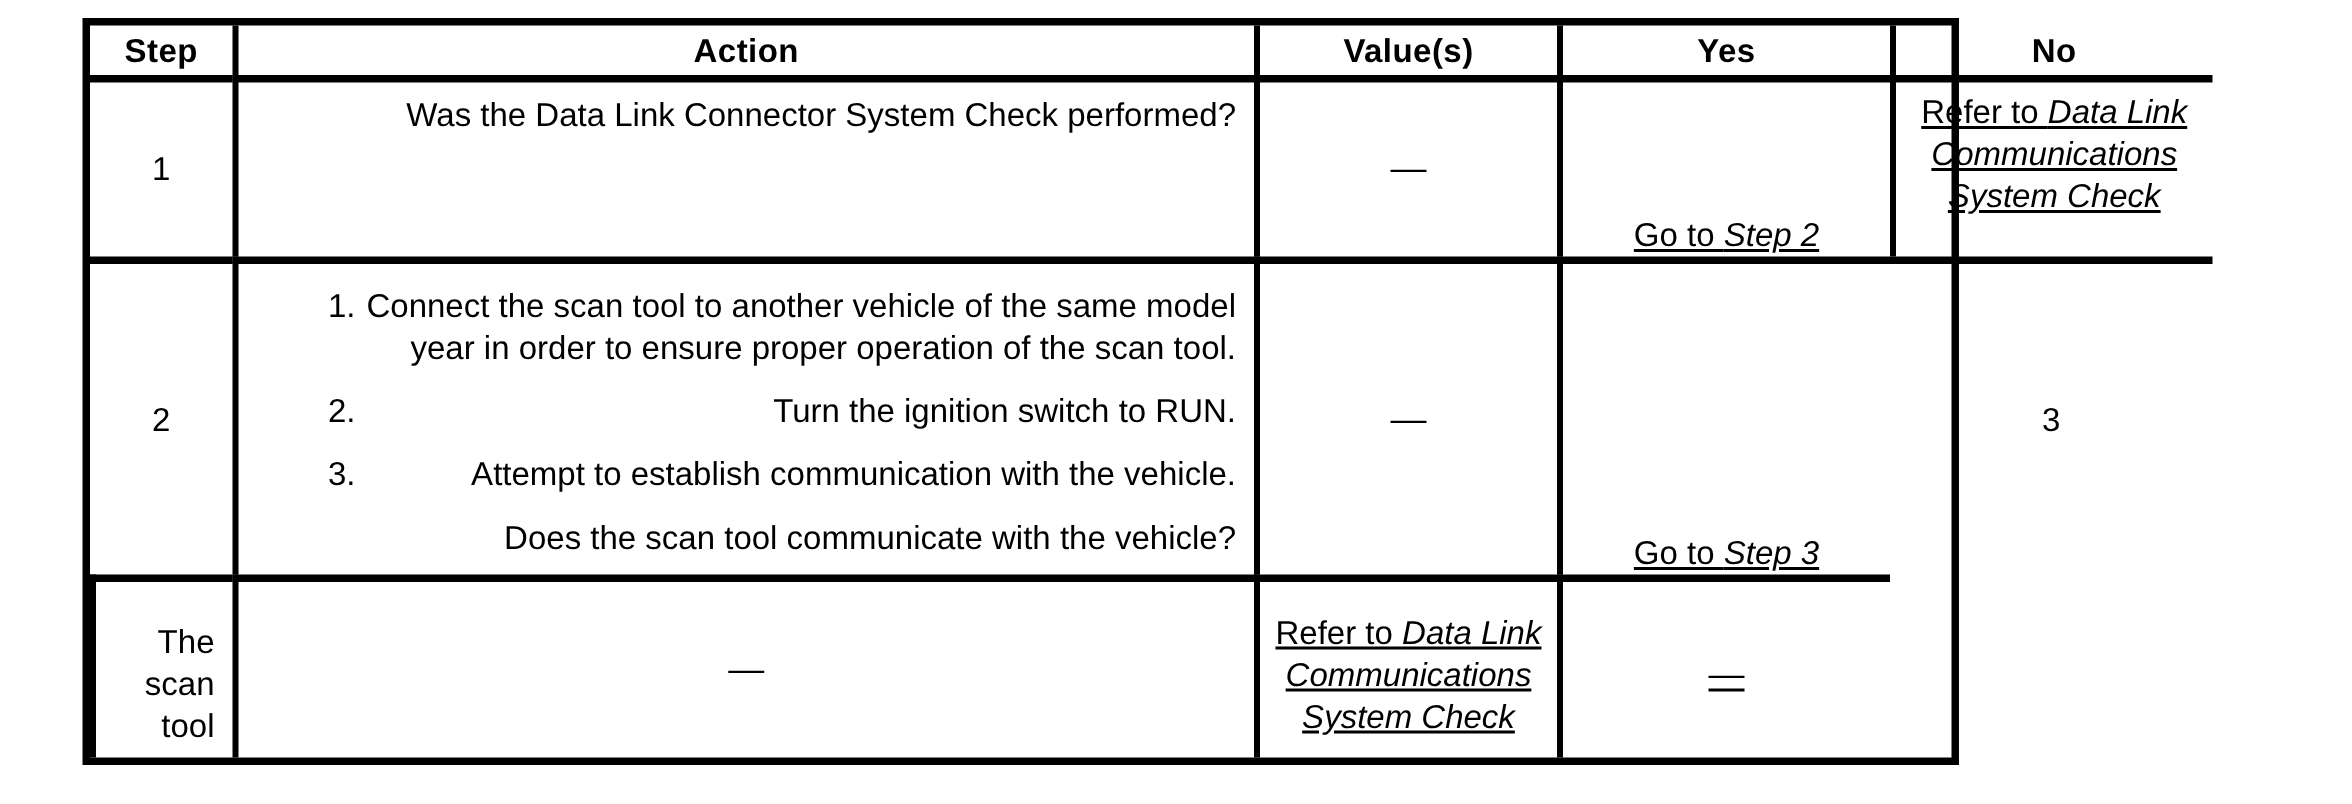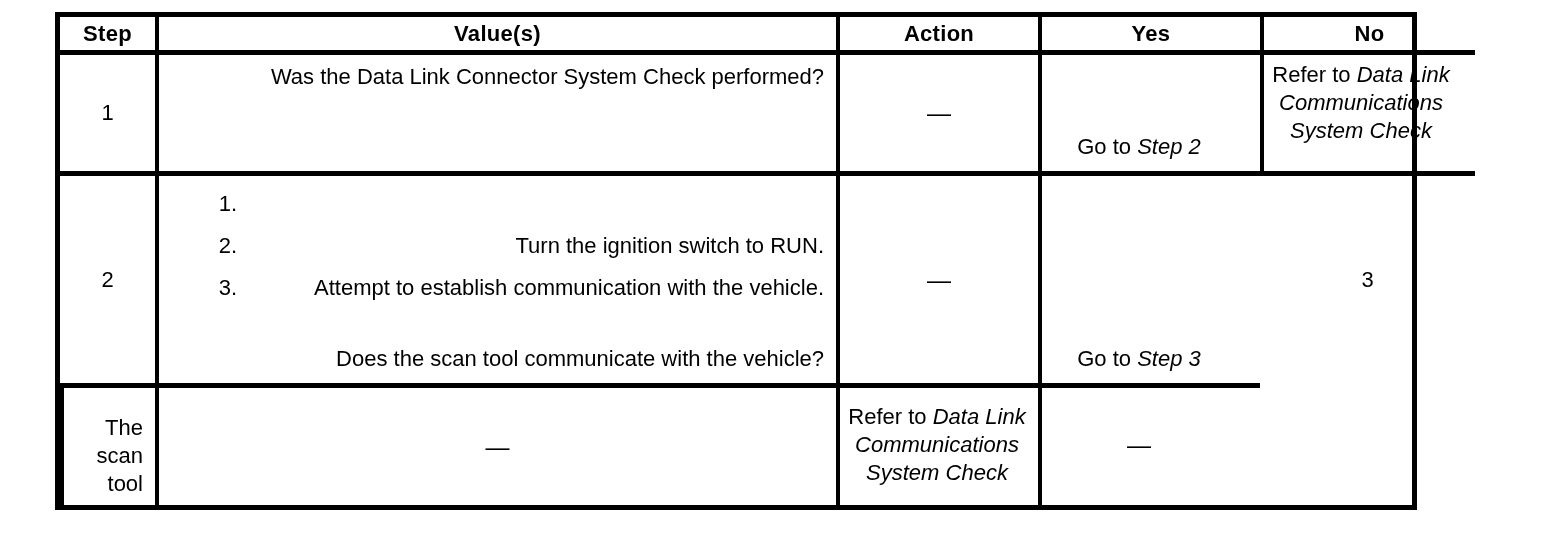--- a/index.html
+++ b/index.html
@@ -7,21 +7,21 @@
     width: 1568px; height: 536px;
     background: #ffffff;
     font-family: "Liberation Sans", sans-serif;
     color: #000;
     overflow: hidden;
   }
   .sheet { position: relative; width: 1568px; height: 536px; background: #fff; }
 
   .diag-table {
     position: absolute; left: 55px; top: 12px;
-    width: 1362px; height: 498px;
+    width: 1251px; height: 498px;
     display: grid;
     grid-template-columns: 95px 681px 202px 222px 215px;
     grid-template-rows: 33px 121px 212px 122px;
     border: 5px solid #000;
     background: #fff;
   }
 
   .cell { position: relative; overflow: hidden; }
   .cell.bl { border-left: 4px solid #000; }
   .cell.bt { border-top: 5px solid #000; }
@@ -43,38 +43,38 @@
     padding: 8px 12px 10px 10px;
     text-align: right;
   }
   .action-cell .question { margin-top: auto; }
   .action-cell .para { margin-bottom: 10px; margin-top: 18px; }
 
   .list-item { display: flex; margin: 6px 0 8px 0; }
   .list-item .li-num { flex: 0 0 36px; margin-left: 32px; }
   .list-item .li-text { flex: 1; }
 
-  .ref-cell { display: flex; flex-direction: column; text-align: center; padding: 6px 8px 10px 8px; }
+  .ref-cell { display: flex; flex-direction: column; align-items: center; text-align: center; padding: 6px 8px 0 8px; text-decoration: underline; }
   .ref-cell.v-top    { justify-content: flex-start; }
   .ref-cell.v-bottom { justify-content: flex-end; }
   .ref-cell.v-middle { justify-content: center; }
   .ref { max-width: 178px; }
   .it { font-style: italic; }
 
   .dash { font-size: 24px; }
 </style>
 </head>
 <body>
 
 <div class="sheet">
   <div class="diag-table">
 
     <div class="cell hcell">Step</div>
+    <div class="cell hcell bl">Action</div>
     <div class="cell hcell bl">Value(s)</div>
-    <div class="cell hcell bl">Action</div>
     <div class="cell hcell bl">Yes</div>
     <div class="cell hcell bl">No</div>
 
     <div class="cell bt step-cell">1</div>
     <div class="cell bt bl action-cell">
       <div>Was the Data Link Connector System Check performed?</div>
     </div>
     <div class="cell bt bl value-cell">
       <span class="dash">—</span>
     </div>
@@ -82,20 +82,21 @@
       <div class="ref"><span>Go to </span><span class="it">Step 2</span></div>
     </div>
     <div class="cell bt bl ref-cell v-top">
       <div class="ref"><span>Refer to </span><span class="it">Data Link Communications System Check</span></div>
     </div>
 
     <div class="cell bt step-cell">2</div>
     <div class="cell bt bl action-cell">
       <div class="list-item">
         <span class="li-num">1.</span>
+        <span class="li-text">Connect the scan tool to another vehicle of the same model year in order to ensure proper operation of the scan tool.</span>
       </div>
       <div class="list-item">
         <span class="li-num">2.</span>
         <span class="li-text">Turn the ignition switch to RUN.</span>
       </div>
       <div class="list-item">
         <span class="li-num">3.</span>
         <span class="li-text">Attempt to establish communication with the vehicle.</span>
       </div>
       <div class="question">Does the scan tool communicate with the vehicle?</div>

